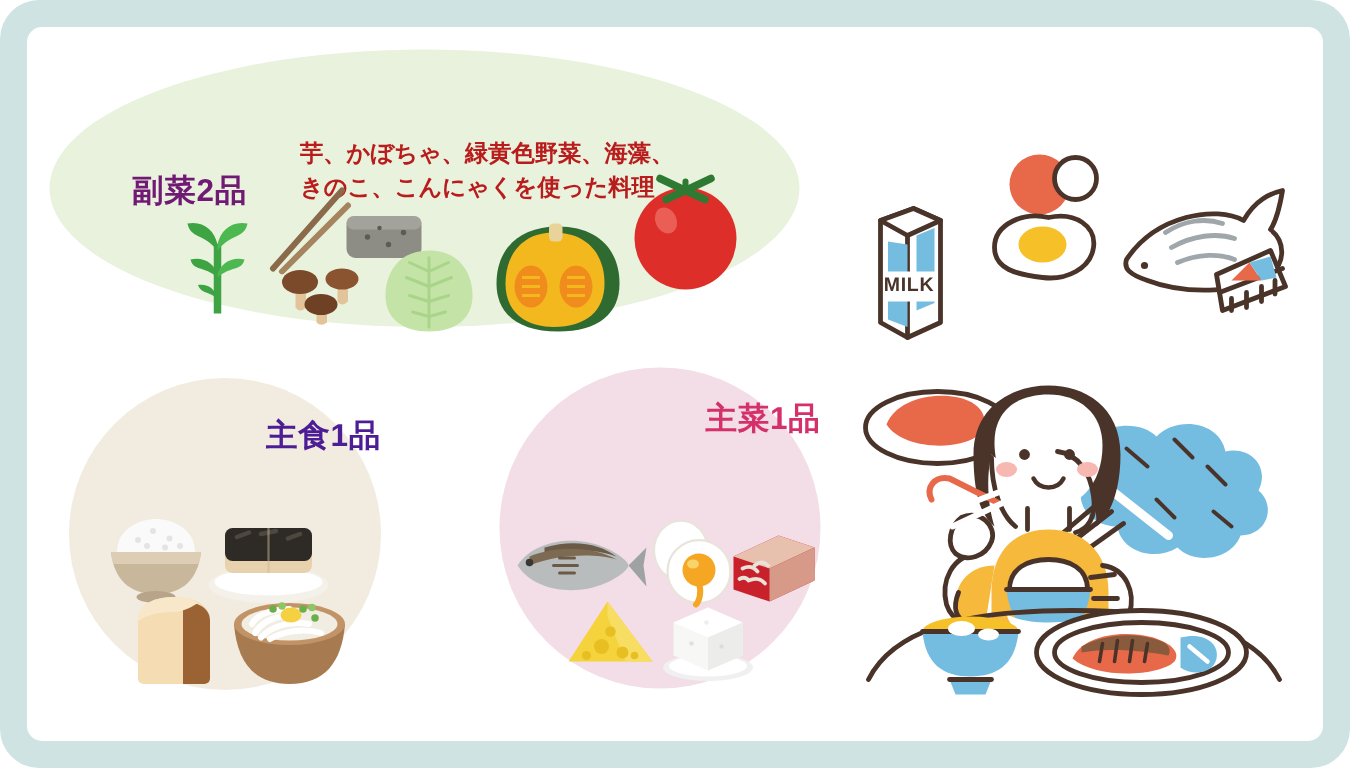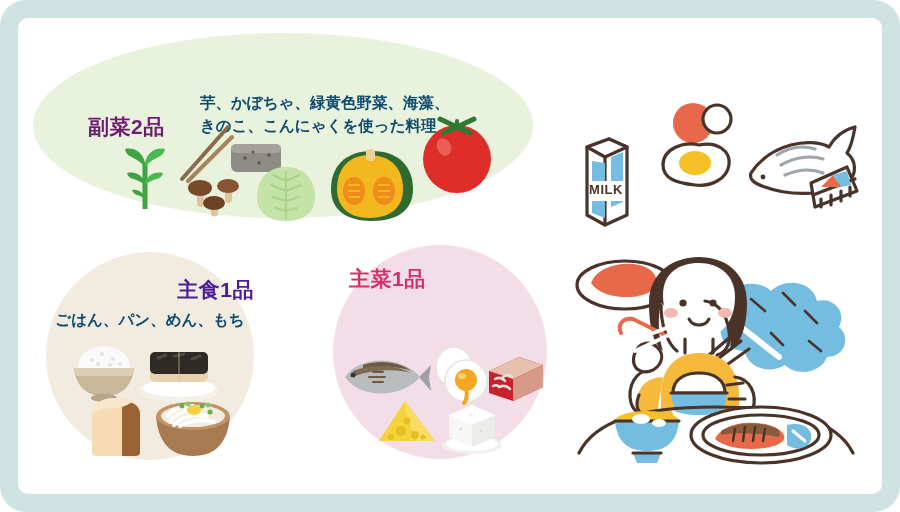--- a/index.html
+++ b/index.html
@@ -30,40 +30,40 @@
   .group { position:absolute; }
   .shape { position:absolute; inset:0; }
   .shape.ellipse { border-radius:50%; }
 
   .grp-title {
     position:absolute; white-space:nowrap;
     font-weight:bold; letter-spacing:.5px;
   }
   .grp-desc {
     position:absolute; white-space:pre-line;
-    color:#0c4a6e; font-weight:bold;
+    color:#b91c1c; font-weight:bold;
     line-height:1.5;
   }
 
   
   #grp-side      { left:33px;  top:33px;  width:500px; height:185px; }
   #grp-side .shape { background:#e9f2dc; }
   #grp-side .grp-title { left:55px; top:80px; font-size:21px; color:#2e6b2b; }
   #grp-side .grp-desc  { left:167px; top:58px; font-size:15.5px; }
 
   
   #grp-staple    { left:46px;  top:252px; width:208px; height:208px; }
   #grp-staple .shape { background:#f2ece0; }
   #grp-staple .grp-title { left:0; right:0; top:24px; text-align:center; font-size:21px; color:#d09a22; }
   #grp-staple .grp-desc  { left:0; right:0; top:56px; text-align:center; font-size:15.5px; }
 
   
   #grp-main      { left:333px; top:245px; width:214px; height:214px; }
   #grp-main .shape { background:#f3dde6; }
-  #grp-main .grp-title { left:16px; right:0; top:20px; text-align:left; font-size:21px; color:#d4316b; }
+  #grp-main .grp-title { left:16px; right:0; top:20px; text-align:right; font-size:21px; color:#d4316b; }
   #grp-main .grp-desc  { left:0; right:0; top:53px; text-align:center; font-size:15px; }
 
   
   .food { position:absolute; }
   .food svg { display:block; width:100%; height:100%; }
 
   
   #illus { position:absolute; left:565px; top:95px; width:320px; height:370px;text-align:right; }
   #illus svg { display:block; width:100%; height:100%; }
 </style>
@@ -150,21 +150,20 @@
         <path d="M39 16 L39 10" stroke="#2f7a32" stroke-width="4" stroke-linecap="round"></path>
         <path d="M39 16 L22 8 M39 16 L56 8 M39 16 L26 22 M39 16 L52 22" stroke="#2f7a32" stroke-width="5" stroke-linecap="round" fill="none"></path>
       </svg>
     </div>
   </div>
 
   <div class="group" id="grp-staple">
     <div class="shape ellipse" style="background: rgb(242, 236, 224);"></div>
 
     <div class="grp-title" style="color: #4c1d95; text-align: right;">主食1品</div>
-    <div class="grp-desc">ごはん、パン、めん、もち</div>
 
     <div class="food" style="left:22px;top:88px;width:72px;height:64px;">
       <svg viewBox="0 0 72 64">
         <path d="M10 28 C10 12 26 6 36 6 C46 6 62 12 62 28Z" fill="#fafafa"></path>
         <circle cx="24" cy="20" r="2" fill="#e4e4e4"></circle>
           <circle cx="34" cy="14" r="2" fill="#e4e4e4"></circle>
         <circle cx="45" cy="19" r="2" fill="#e4e4e4"></circle>
           <circle cx="30" cy="24" r="2" fill="#e4e4e4"></circle>
         <circle cx="42" cy="25" r="2" fill="#e4e4e4"></circle>
           <circle cx="52" cy="24" r="2" fill="#e4e4e4"></circle>

